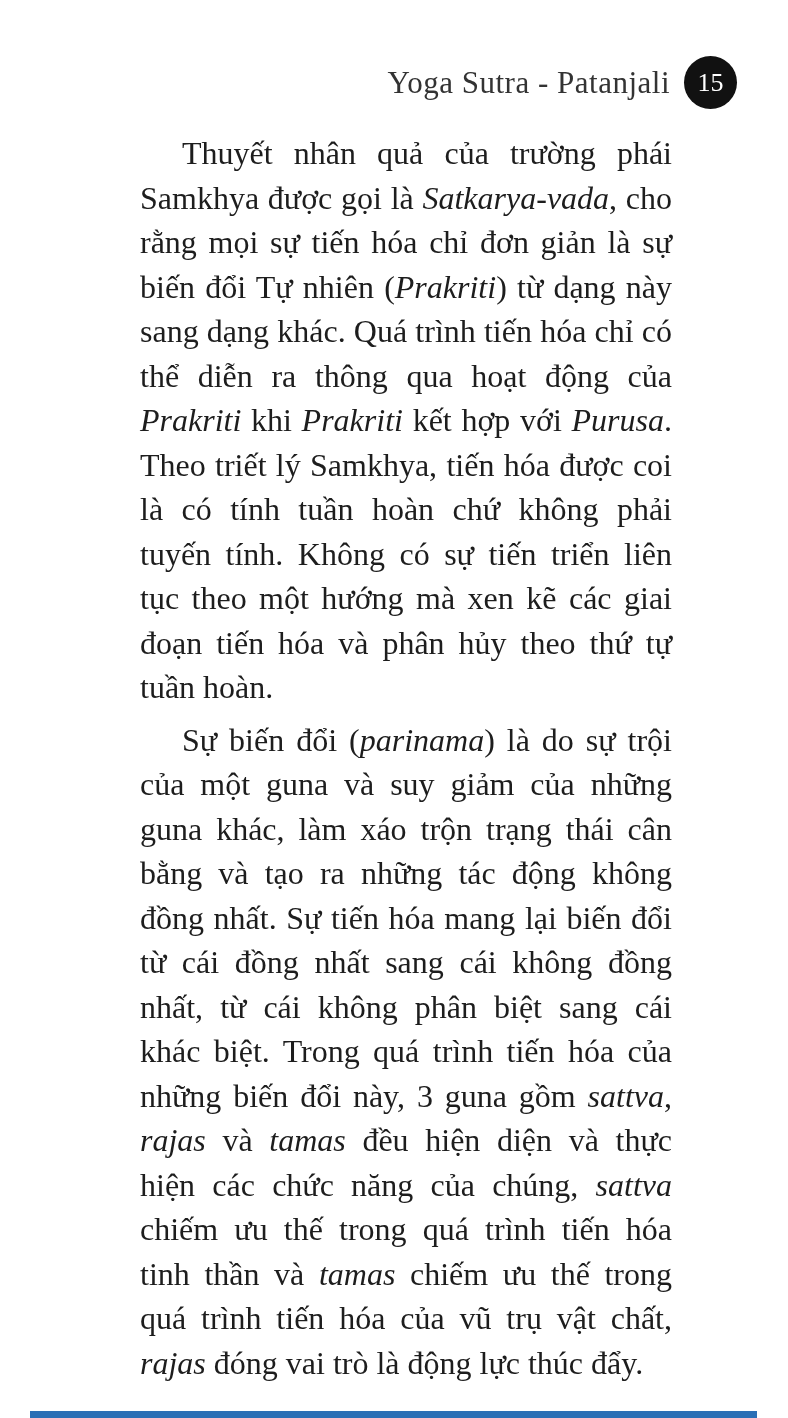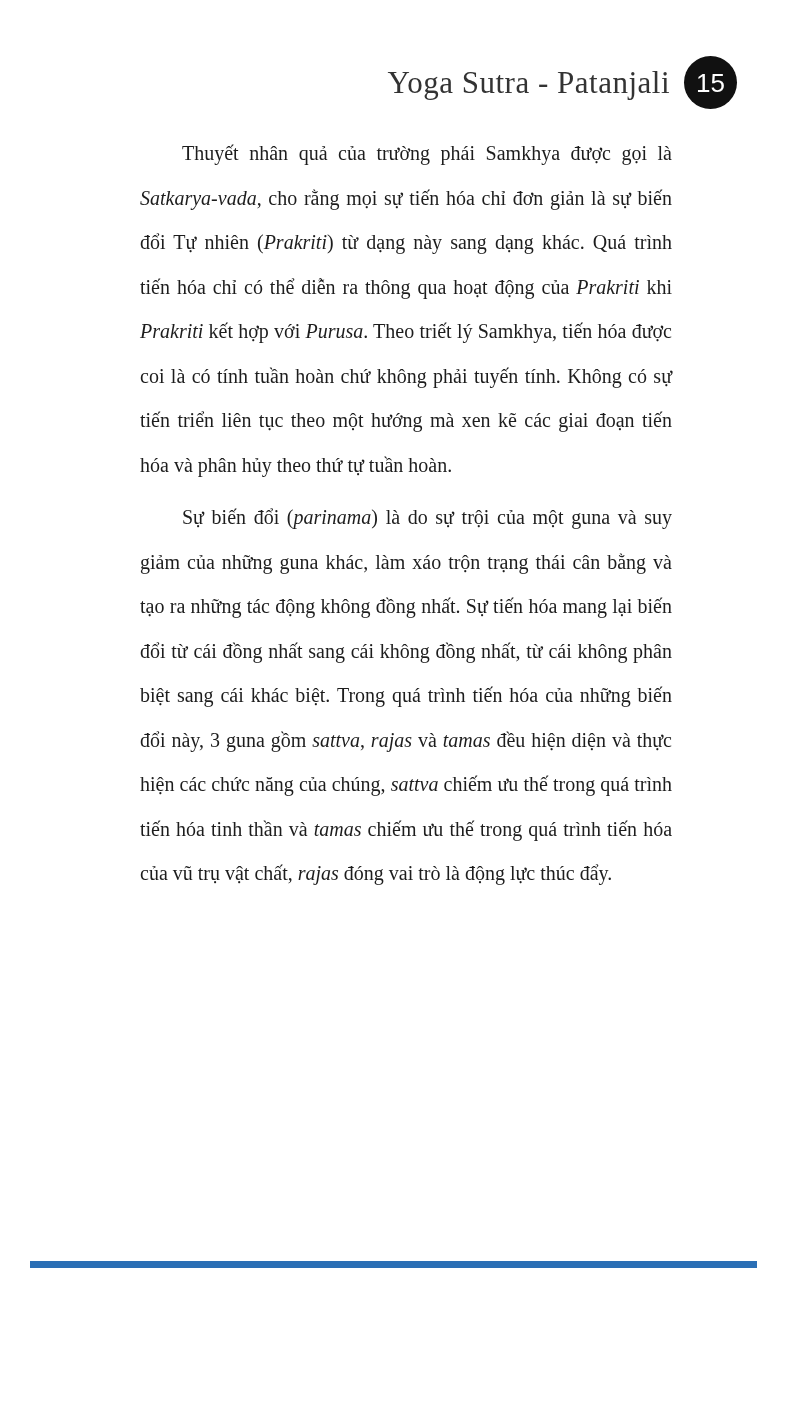--- a/index.html
+++ b/index.html
@@ -5,45 +5,45 @@
   :root{
     --bg:#ffffff; --text:#1d1d1d; --head:#333333;
     --badge-bg:#111111; --badge-text:#ffffff; --accent:#2b6fb5;
   }
   html,body{margin:0;padding:0;}
   body{
     width:788px;height:1418px;background:var(--bg);
     font-family:"Liberation Serif","DejaVu Serif",serif;
     position:relative;overflow:hidden;
   }
-  .page{width:788px;height:1268px;position:relative;}
+  .page{width:788px;height:1418px;position:relative;}
   
   .header{
     position:absolute;top:56px;left:0;right:51px;
     display:flex;justify-content:flex-end;align-items:center;gap:14px;
   }
   .title{
     font-family:"Liberation Serif","DejaVu Serif",serif;
     font-size:31px;color:var(--head);letter-spacing:0.5px;white-space:nowrap;
   }
   .badge{
     width:53px;height:53px;border-radius:50%;background:var(--badge-bg);
     display:flex;align-items:center;justify-content:center;flex:0 0 auto;
   }
   .badge span{
     color:var(--badge-text);font-size:26px;line-height:1;
-    font-family:Liberation Sans, sans-serif;
+    font-family:Liberation Serif, serif;
   }
   
   .content{
     position:absolute;top:131px;left:140px;width:532px;
     color:var(--text);
   }
   .para{
-    font-size:20px;line-height:44.5px;text-align:justify;
+    font-size:32px;line-height:44.5px;text-align:justify;
     text-indent:42px;
   }
   .para + .para{margin-top:8px;}
   .para em{font-style:italic;}
   
   .footer-bar{
     position:absolute;left:30px;right:31px;bottom:0;height:7px;
     background:var(--accent);
   }
 </style>

